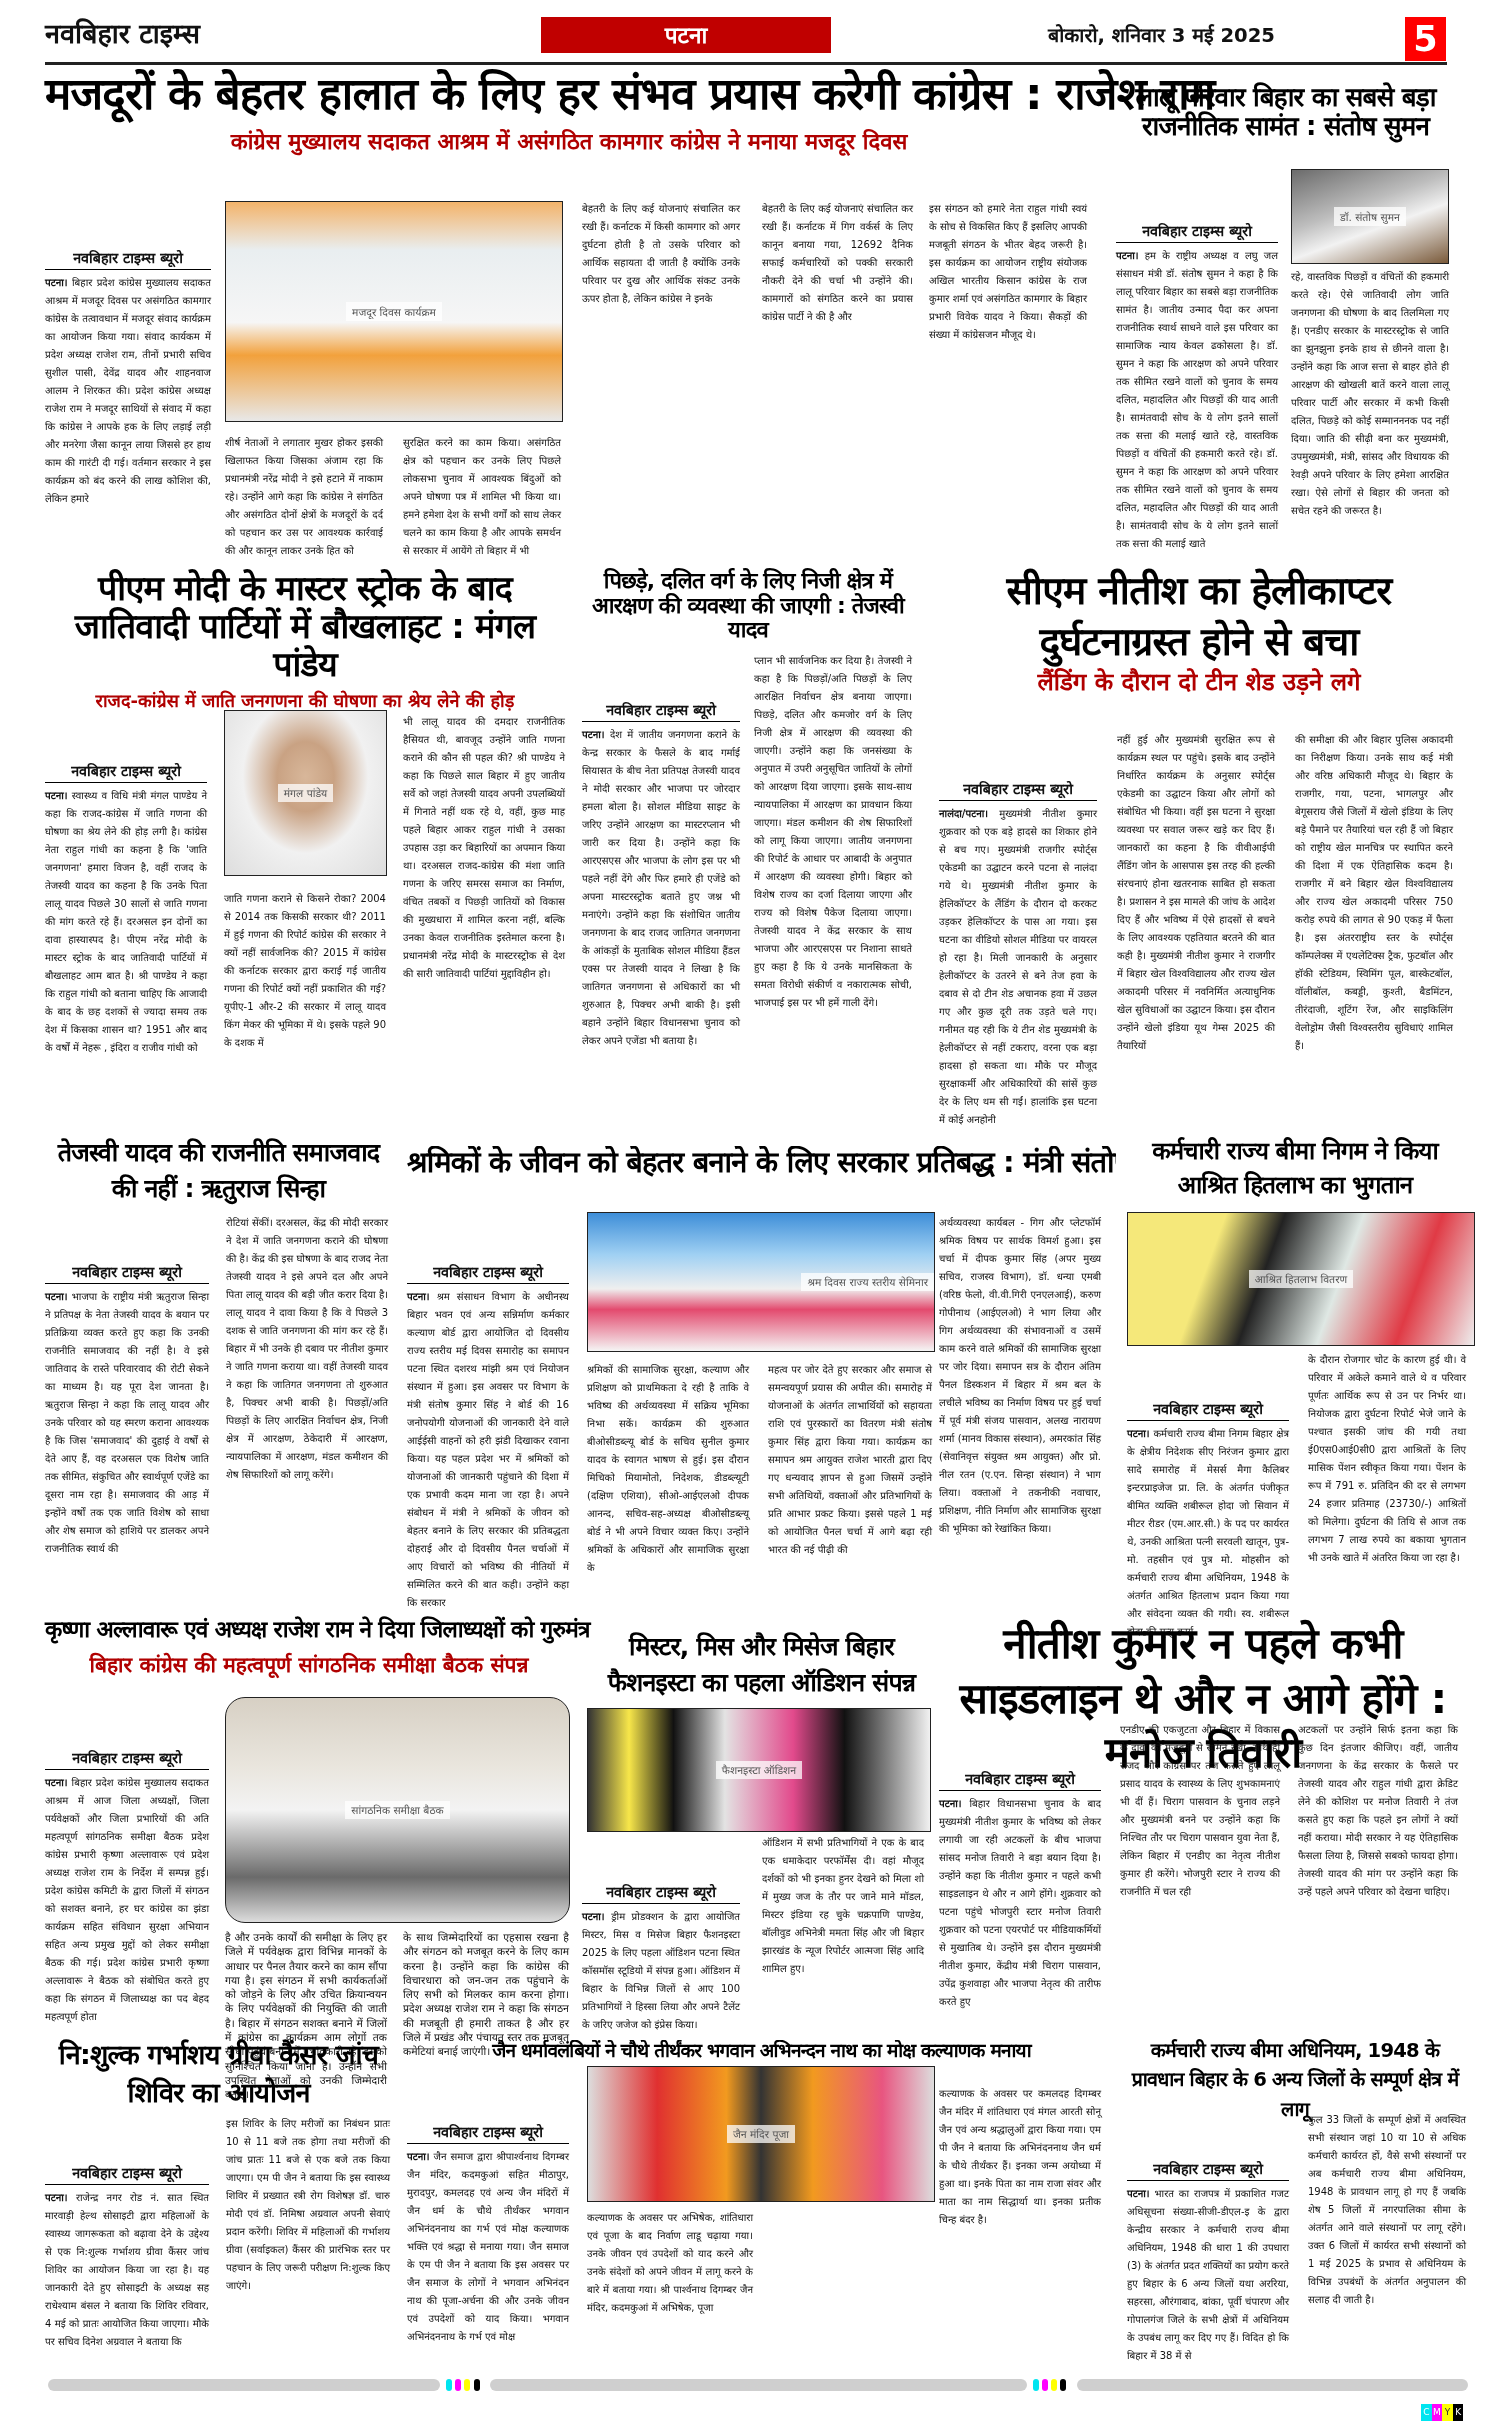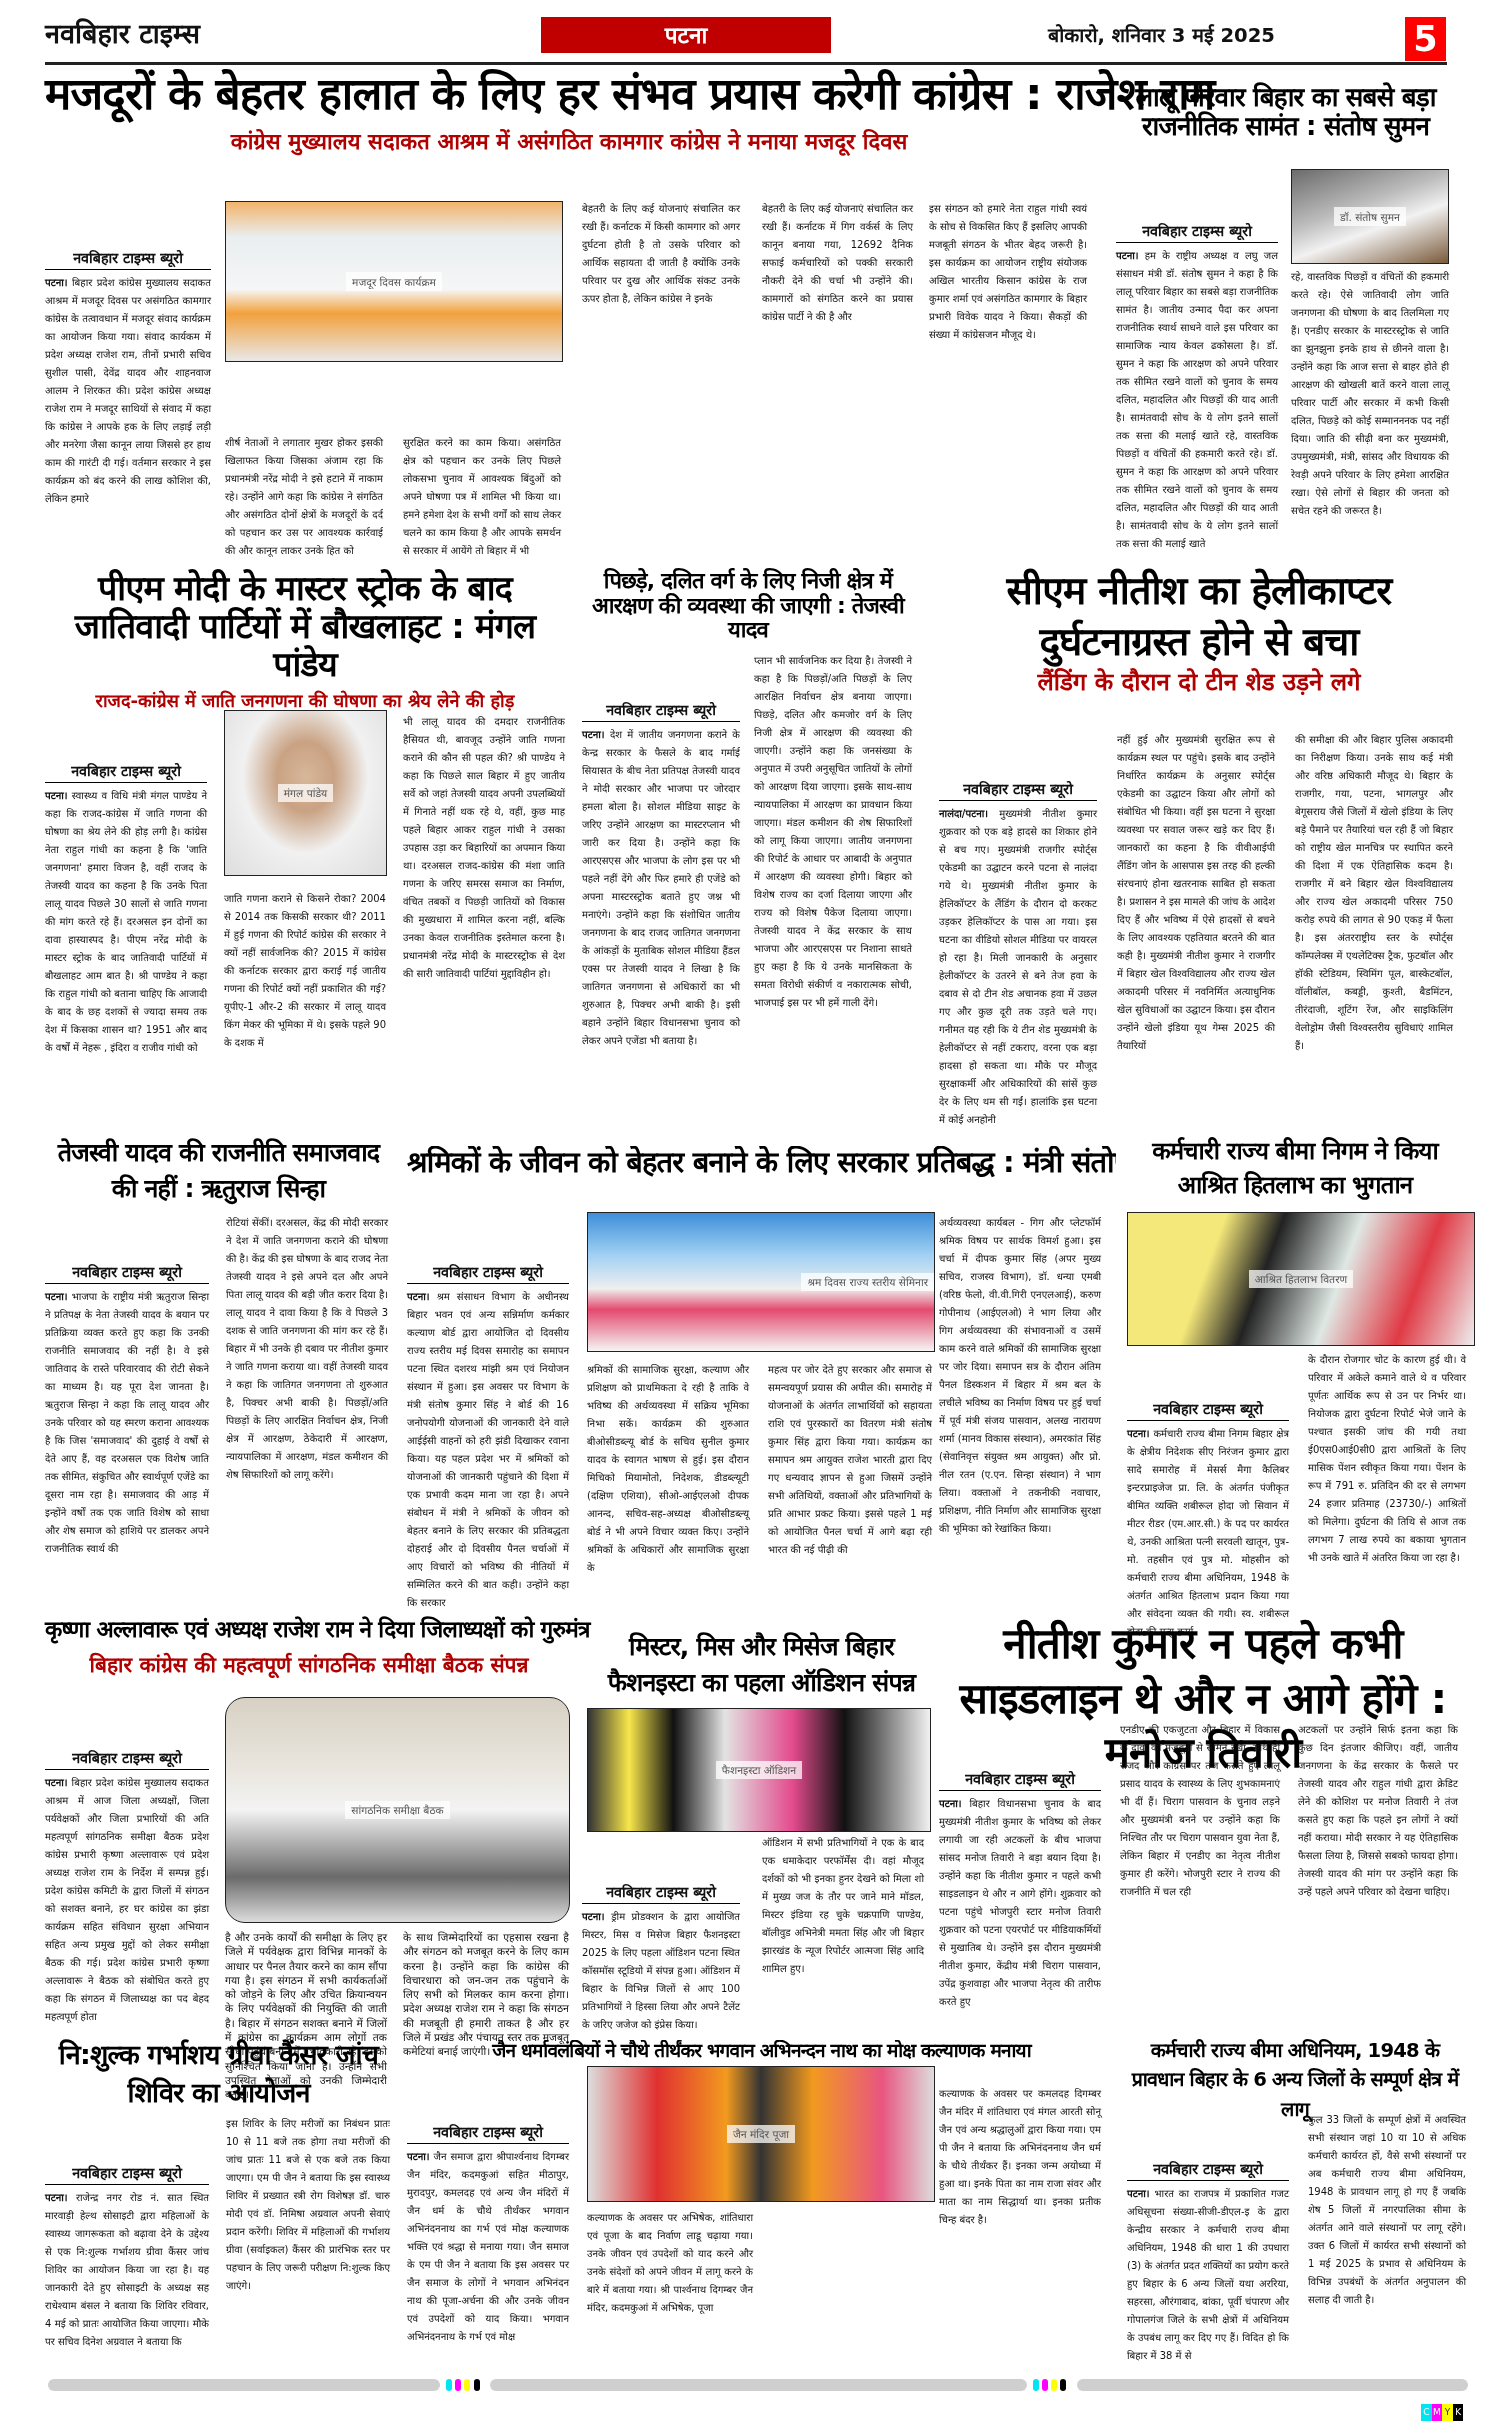--- a/index.html
+++ b/index.html
@@ -40,21 +40,21 @@
 <div class="abs rule"></div>
 
 <div class="abs" style="left:45px; top:69px; width:1048px;">
   <div class="hl" style="font-size:44px; text-align:left; white-space:nowrap;">मजदूरों के बेहतर हालात के लिए हर संभव प्रयास करेगी कांग्रेस : राजेश राम</div>
   <div class="sub" style="font-size:22px; margin-top:10.6px;">कांग्रेस मुख्यालय सदाकत आश्रम में असंगठित कामगार कांग्रेस ने मनाया मजदूर दिवस</div>
 </div>
 <div class="abs" style="left:45px; top:200px; width:166px;">
   <div class="byline">नवबिहार टाइम्स ब्यूरो</div>
   <div class="body"><b>पटना।</b> <span>बिहार प्रदेश कांग्रेस मुख्यालय सदाकत आश्रम में मजदूर दिवस पर असंगठित कामगार कांग्रेस के तत्वावधान में मजदूर संवाद कार्यक्रम का आयोजन किया गया। संवाद कार्यकम में प्रदेश अध्यक्ष राजेश राम, तीनों प्रभारी सचिव सुशील पासी, देवेंद्र यादव और शाहनवाज आलम ने शिरकत की। प्रदेश कांग्रेस अध्यक्ष राजेश राम ने मजदूर साथियों से संवाद में कहा कि कांग्रेस ने आपके हक के लिए लड़ाई लड़ी और मनरेगा जैसा कानून लाया जिससे हर हाथ काम की गारंटी दी गई। वर्तमान सरकार ने इस कार्यक्रम को बंद करने की लाख कोशिश की, लेकिन हमारे</span></div>
 </div>
-<div class="abs photo ph-congress" style="left:225px; top:201px; width:338px; height:161px;">
+<div class="abs photo ph-congress" style="left:225px; top:201px; width:338px; height:221px;">
     <span class="ph-label">मजदूर दिवस कार्यक्रम</span>
   </div>
 <div class="abs body" style="left:225px; top:434px; width:158px;">शीर्ष नेताओं ने लगातार मुखर होकर इसकी खिलाफत किया जिसका अंजाम रहा कि प्रधानमंत्री नरेंद्र मोदी ने इसे हटाने में नाकाम रहे। उन्होंने आगे कहा कि कांग्रेस ने संगठित और असंगठित दोनों क्षेत्रों के मजदूरों के दर्द को पहचान कर उस पर आवश्यक कार्रवाई की और कानून लाकर उनके हित को</div>
 <div class="abs body" style="left:403px; top:434px; width:158px;">सुरक्षित करने का काम किया। असंगठित क्षेत्र को पहचान कर उनके लिए पिछले लोकसभा चुनाव में आवश्यक बिंदुओं को अपने घोषणा पत्र में शामिल भी किया था। हमने हमेशा देश के सभी वर्गों को साथ लेकर चलने का काम किया है और आपके समर्थन से सरकार में आयेंगे तो बिहार में भी</div>
 <div class="abs body" style="left:582px; top:200px; width:158px;">बेहतरी के लिए कई योजनाएं संचालित कर रखी हैं। कर्नाटक में किसी कामगार को अगर दुर्घटना होती है तो उसके परिवार को आर्थिक सहायता दी जाती है क्योंकि उनके परिवार पर दुख और आर्थिक संकट उनके ऊपर होता है, लेकिन कांग्रेस ने इनके</div>
 <div class="abs body" style="left:762px; top:200px; width:151px;">बेहतरी के लिए कई योजनाएं संचालित कर रखी हैं। कर्नाटक में गिग वर्कर्स के लिए कानून बनाया गया, 12692 दैनिक सफाई कर्मचारियों को पक्की सरकारी नौकरी देने की चर्चा भी उन्होंने की। कामगारों को संगठित करने का प्रयास कांग्रेस पार्टी ने की है और</div>
 <div class="abs body" style="left:929px; top:200px; width:158px;">इस संगठन को हमारे नेता राहुल गांधी स्वयं के सोच से विकसित किए हैं इसलिए आपकी मजबूती संगठन के भीतर बेहद जरूरी है। इस कार्यक्रम का आयोजन राष्ट्रीय संयोजक अखिल भारतीय किसान कांग्रेस के राज कुमार शर्मा एवं असंगठित कामगार के बिहार प्रभारी विवेक यादव ने किया। सैकड़ों की संख्या में कांग्रेसजन मौजूद थे।</div>
 
 <div class="abs hl" style="left:1116px; top:83px; width:339px; font-size:26px;">लालू परिवार बिहार का सबसे बड़ा राजनीतिक सामंत : संतोष सुमन</div>
 <div class="abs" style="left:1116px; top:173px; width:162px;">

